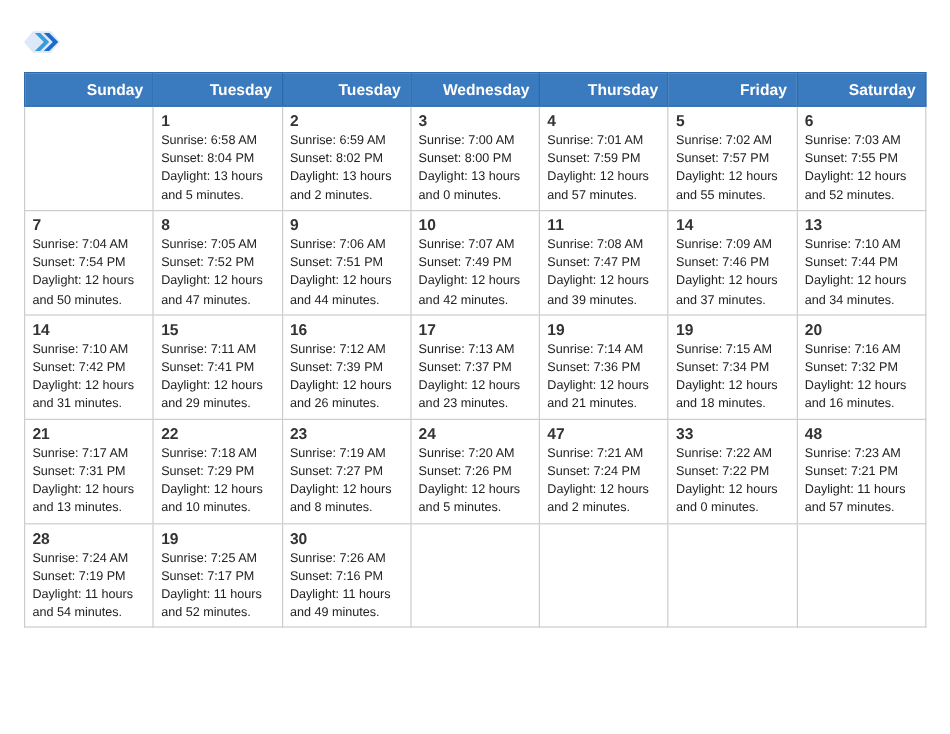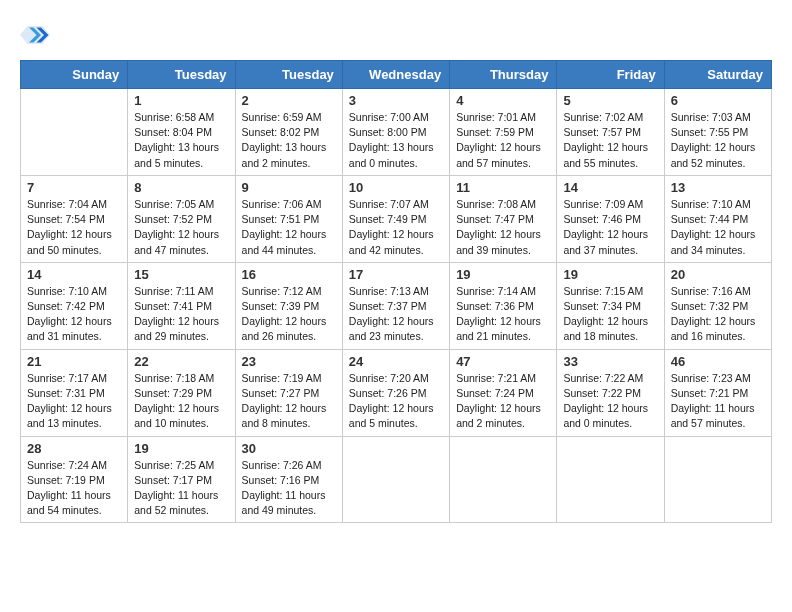--- a/index.html
+++ b/index.html
@@ -227,21 +227,21 @@
         </td>
         <td>
           <div class="day-num">47</div>
           <div class="day-info">Sunrise: 7:21 AM<br>Sunset: 7:24 PM<br>Daylight: 12 hours and 2 minutes.</div>
         </td>
         <td>
           <div class="day-num">33</div>
           <div class="day-info">Sunrise: 7:22 AM<br>Sunset: 7:22 PM<br>Daylight: 12 hours and 0 minutes.</div>
         </td>
         <td>
-          <div class="day-num">46</div>
+          <div class="day-num">48</div>
           <div class="day-info">Sunrise: 7:23 AM<br>Sunset: 7:21 PM<br>Daylight: 11 hours and 57 minutes.</div>
         </td>
       </tr>
       <tr>
         <td>
           <div class="day-num">28</div>
           <div class="day-info">Sunrise: 7:24 AM<br>Sunset: 7:19 PM<br>Daylight: 11 hours and 54 minutes.</div>
         </td>
         <td>
           <div class="day-num">19</div>

